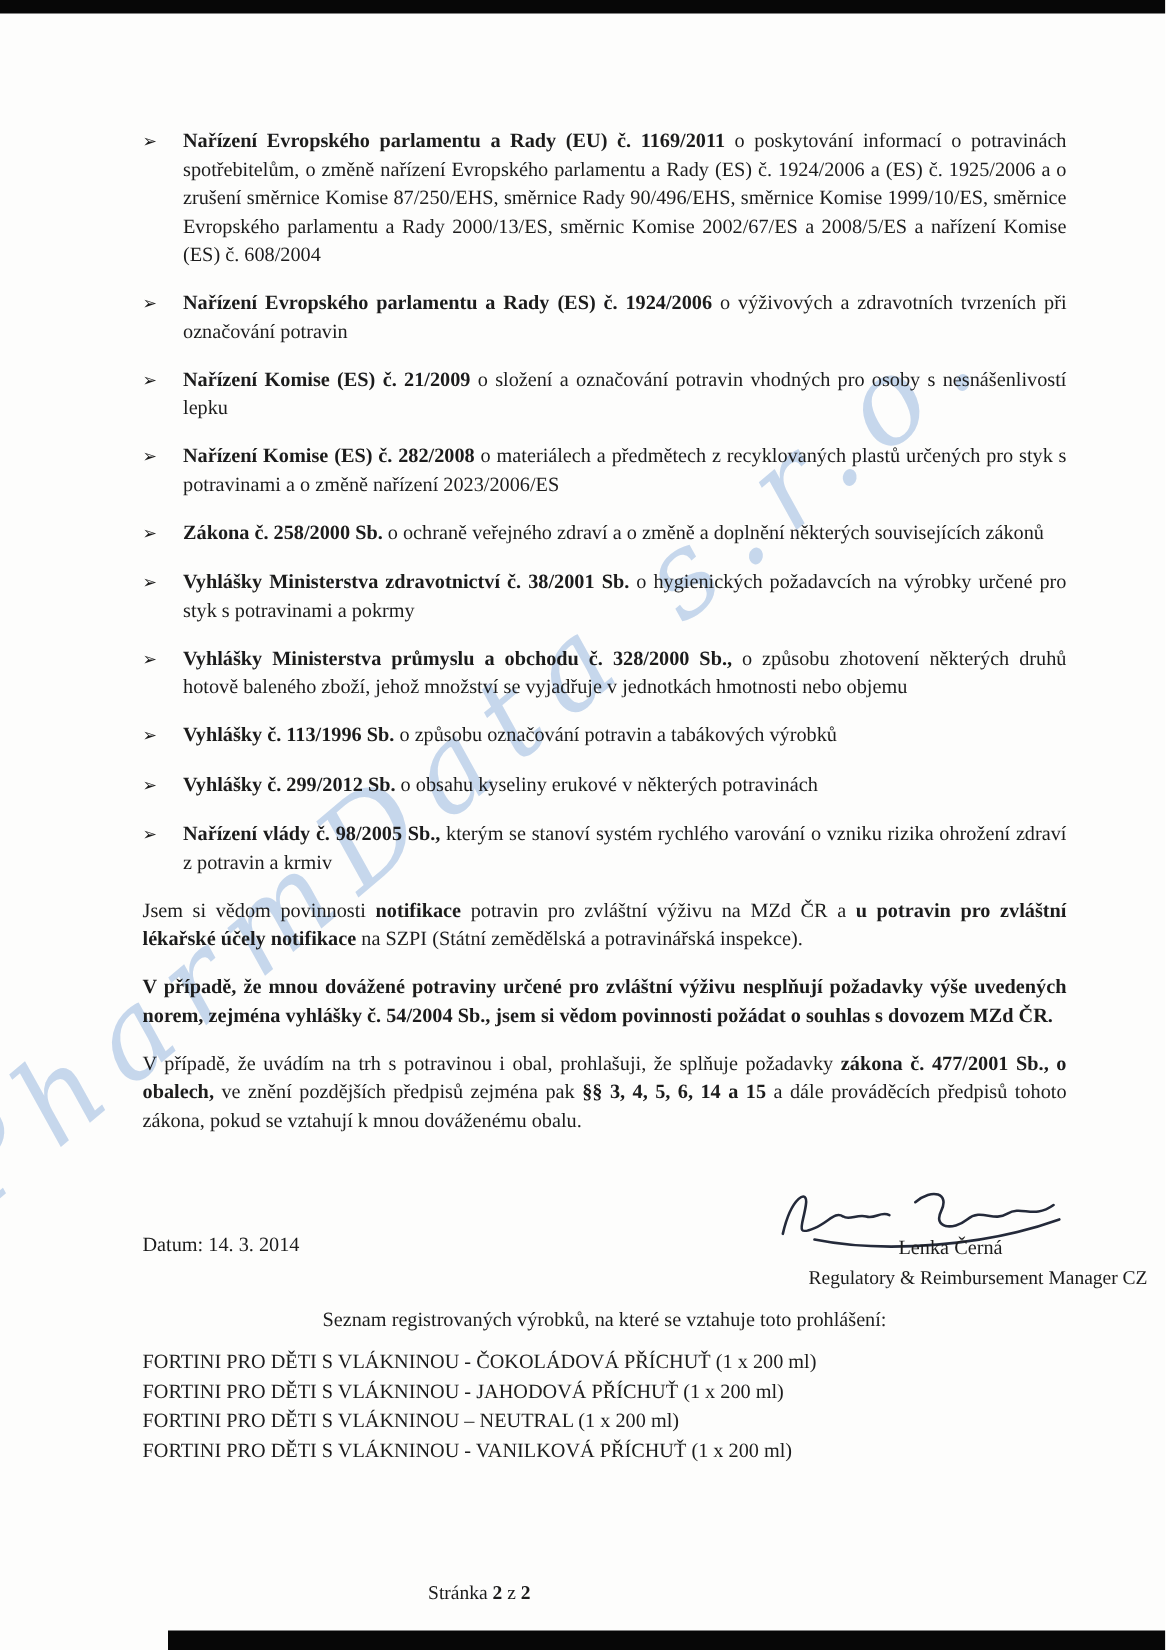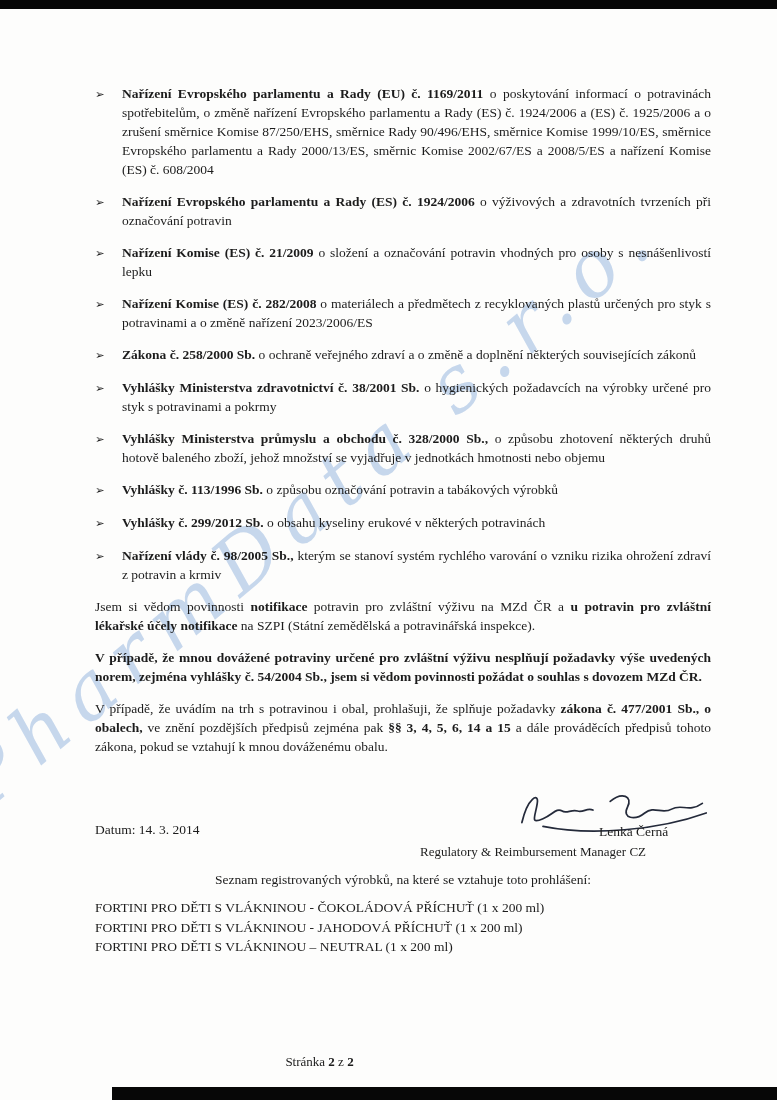--- a/index.html
+++ b/index.html
@@ -36,21 +36,21 @@
   .stamp { position:absolute; left:398px; top:-4px; width:230px; font-family:"Liberation Sans", sans-serif; color:#2a2a2a; }
   .stamp-head { font-weight:bold; color:#161616; }
   .stamp-co { font-size:15px; letter-spacing:1.5px; }
   .stamp-suffix { font-size:11px; margin-left:3px; }
   .stamp-line { font-size:8.5px; line-height:11px; color:#333; }
   .dark { background:#4a4a4a; color:#dcdcdc; padding:0 2px; }
   .stamp-mark { padding-left:46px; font-size:9px; }
   .signature { position:absolute; left:415px; top:26px; width:210px; height:48px; }
   .date { position:absolute; left:0; top:58px; font-size:13.5px; }
   .sig-name { position:absolute; left:460px; top:60px; font-size:13.5px;margin-left:44px; }
-  .sig-title { position:absolute; left:325px; top:80px; width:345px; text-align:left; font-size:13px; }
+  .sig-title { position:absolute; left:325px; top:80px; width:345px; text-align:right; font-size:13px; }
 
   .products-header { text-align:center; margin-top:0; font-size:13.5px; }
   .products { margin-top:9px; }
   .product { text-align:left; font-size:13.5px; line-height:19.5px; }
 
   .footer {
     position:absolute; bottom:30px; left:0; width:639px;
     text-align:center; font-size:13px; z-index:2;
     font-family:"Liberation Serif", serif;
   }
@@ -124,18 +124,19 @@
       <div class="date">Datum: 14. 3. 2014</div>
       <div class="sig-name">Lenka Černá</div>
       <div class="sig-title">Regulatory &amp;  Reimbursement Manager CZ</div>
     </div>
 
     <div class="products-header">Seznam registrovaných výrobků, na které se vztahuje toto prohlášení:</div>
     <div id="products" class="products">
         <div class="product">FORTINI PRO DĚTI S VLÁKNINOU - ČOKOLÁDOVÁ PŘÍCHUŤ (1 x 200 ml)</div>
         <div class="product">FORTINI PRO DĚTI S VLÁKNINOU - JAHODOVÁ PŘÍCHUŤ (1 x 200 ml)</div>
         <div class="product">FORTINI PRO DĚTI S VLÁKNINOU – NEUTRAL (1 x 200 ml)</div>
+        <div class="product">FORTINI PRO DĚTI S VLÁKNINOU - VANILKOVÁ PŘÍCHUŤ (1 x 200 ml)</div>
       </div>
   </div>
 
   <div id="footer" class="footer"><span>Stránka </span><span class="b">2</span><span> z </span><span class="b">2</span></div>
   <div class="bar-bottom"></div>
 </div>
 
 </body></html>

